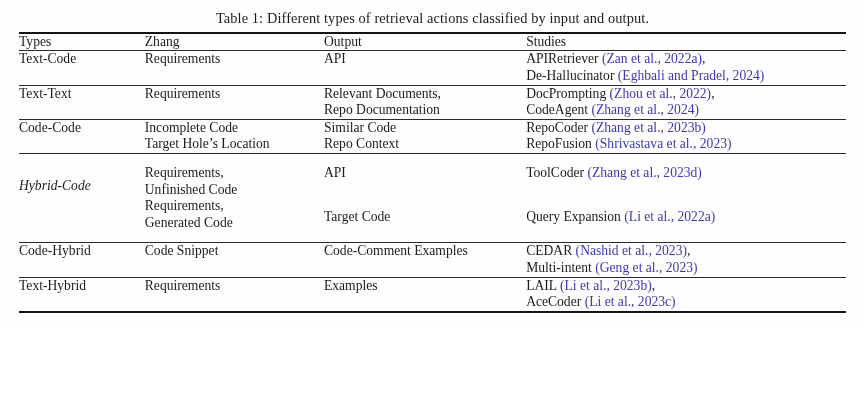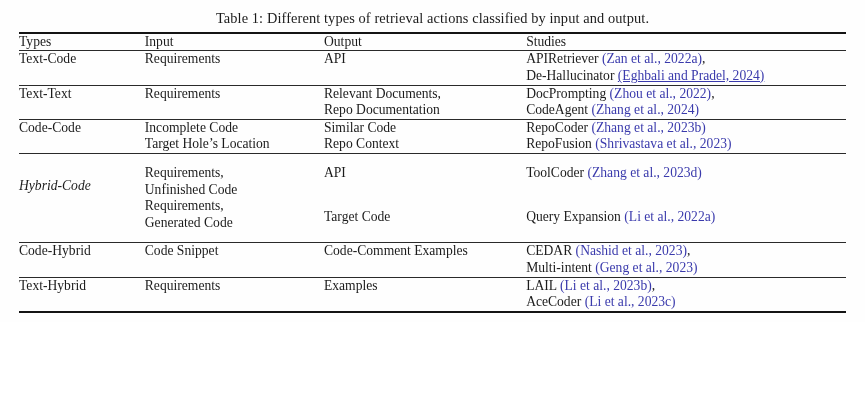--- a/index.html
+++ b/index.html
@@ -131,38 +131,38 @@
           <col class="c-input">
           <col class="c-output">
           <col class="c-study">
       </colgroup>
       <tbody id="tbody">
           <tr class="rule-top">
             <td colspan="4"></td>
           </tr>
           <tr class="hdr">
             <td class="c-type">Types</td>
-            <td class="c-input">Input</td>
+            <td class="c-input">Zhang</td>
             <td class="c-output">Output</td>
             <td class="c-study">Studies</td>
           </tr>
           <tr class="rule-mid">
             <td colspan="4"></td>
           </tr>
           <tr class="brow">
             <td class="c-type">Text-Code</td>
             <td class="c-input">
               <span class="cellline">Requirements</span>
             </td>
             <td class="c-output">
               <span class="cellline">API</span>
             </td>
             <td class="c-study">
               <span class="cellline"><span>APIRetriever </span><span class="cite" style="color: rgb(58, 58, 172);">(Zan et al., 2022a)</span><span>,</span></span>
-              <span class="cellline"><span>De-Hallucinator </span><span class="cite" style="color: rgb(58, 58, 172); text-decoration: underline;">(Eghbali and Pradel, 2024)</span><span></span></span>
+              <span class="cellline"><span>De-Hallucinator </span><span class="cite" style="color: rgb(58, 58, 172);">(Eghbali and Pradel, 2024)</span><span></span></span>
             </td>
           </tr>
           <tr class="rule-mid">
             <td colspan="4"></td>
           </tr>
           <tr class="brow">
             <td class="c-type">Text-Text</td>
             <td class="c-input">
               <span class="cellline">Requirements</span>
             </td>

